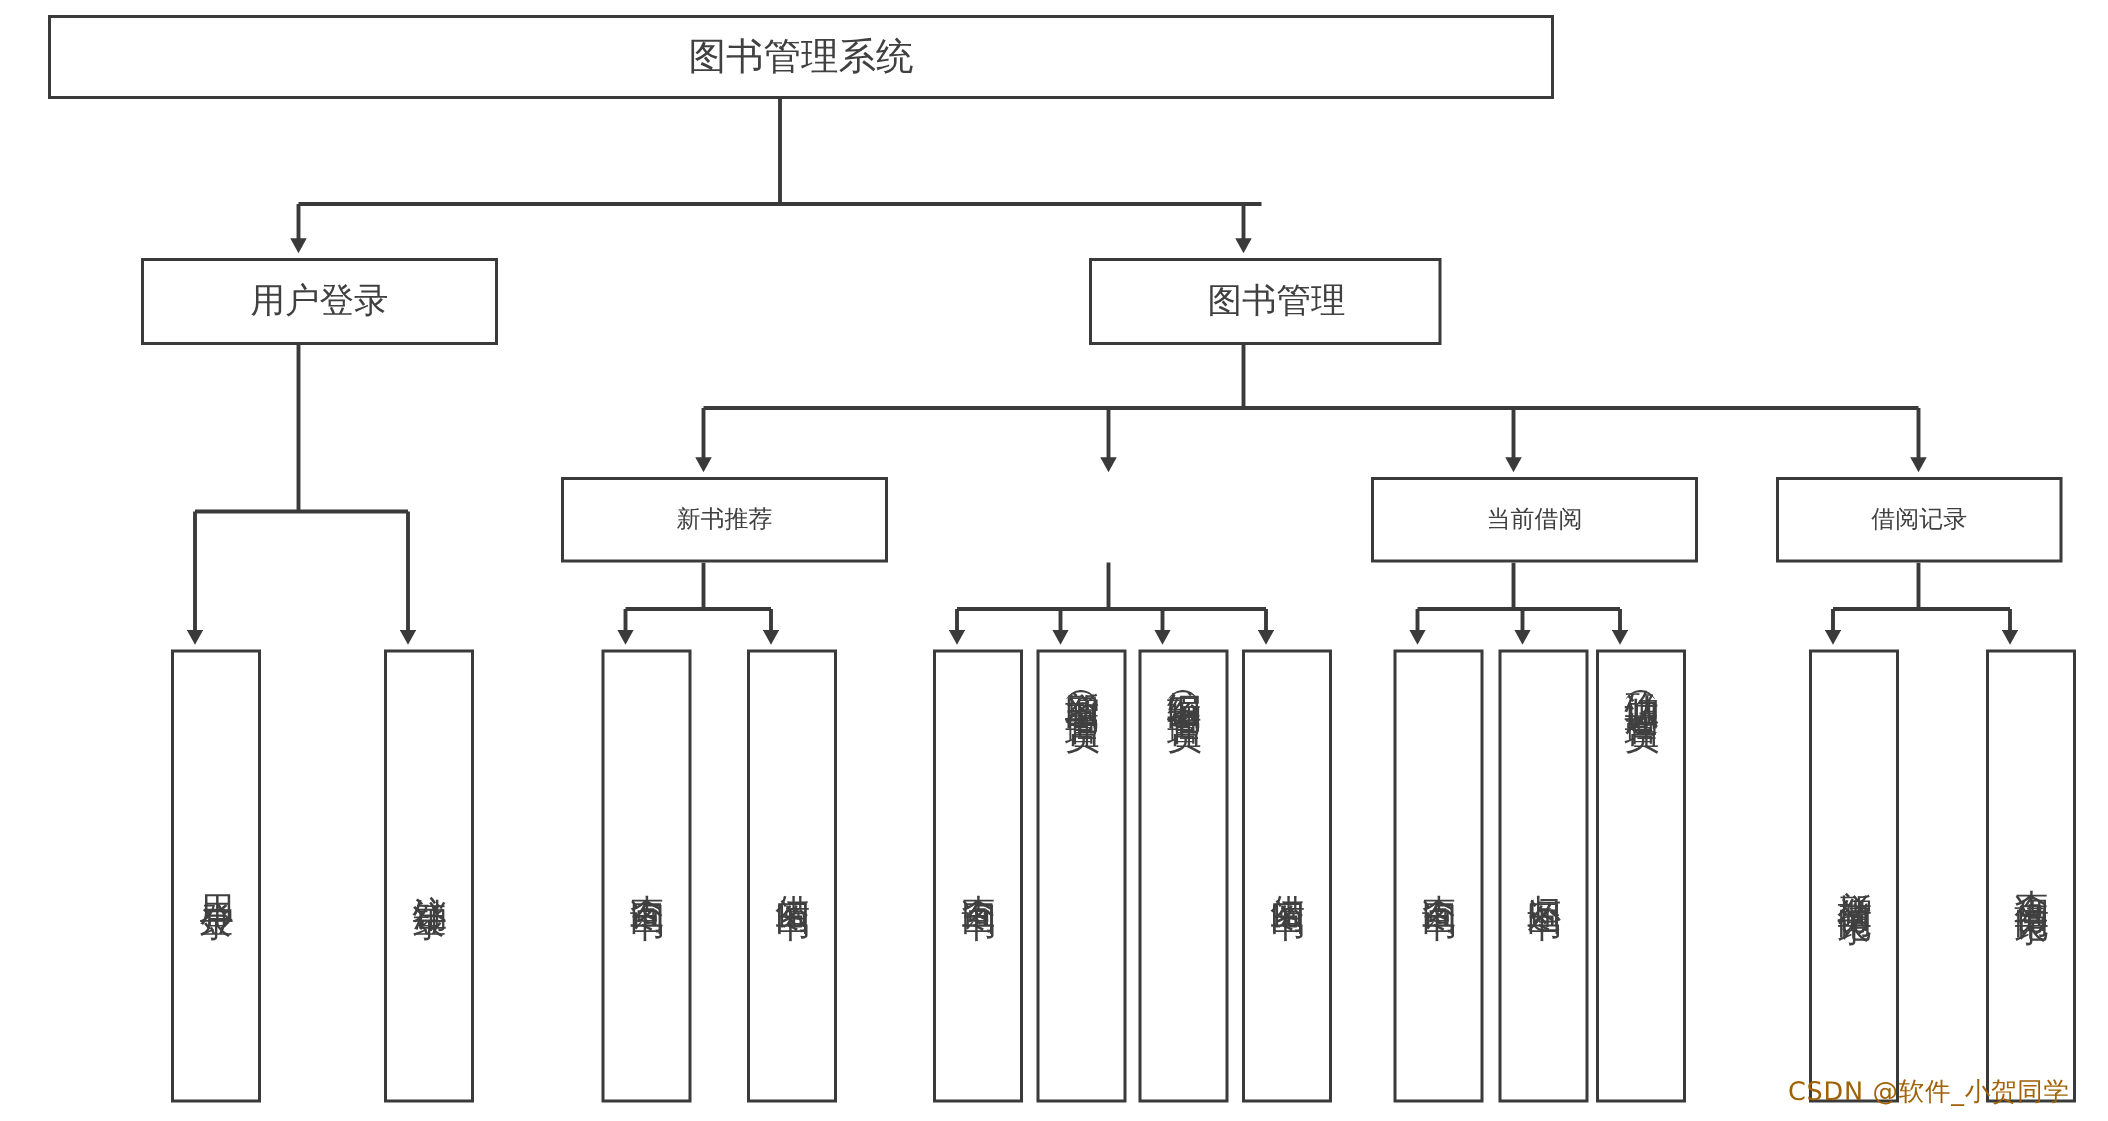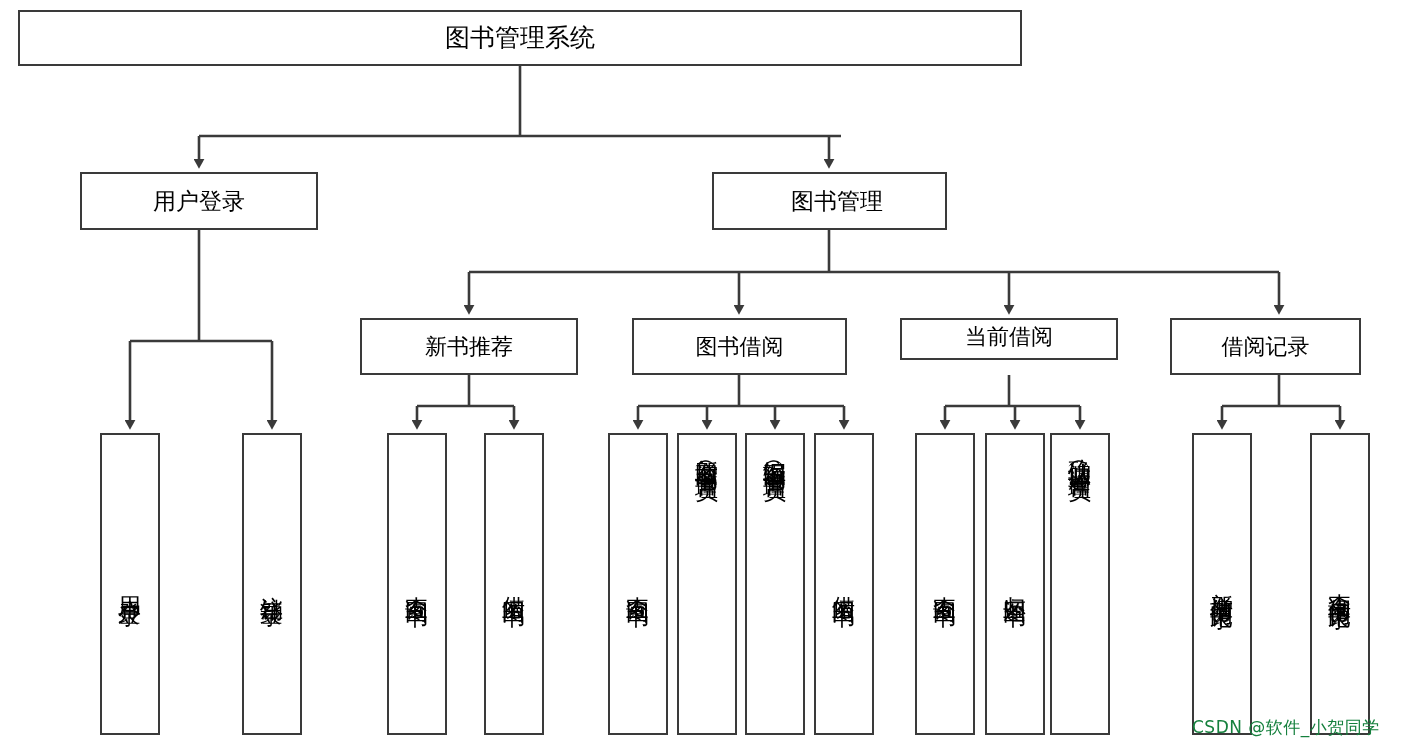--- a/index.html
+++ b/index.html
@@ -23,51 +23,52 @@
     top: 0;
     width: 1405px;
     height: 747px;
     pointer-events: none;
   }
   .node {
     position: absolute;
     box-sizing: border-box;
     border: 2px solid #3a3a3a;
     background: #ffffff;
-    color: #000000;
+    color: #404040;
     display: flex;
     align-items: center;
     justify-content: center;
     text-align: center;
     line-height: 1.05;
+    margin-left: 14px;
   }
   .node.root {
     font-size: 25px;
   }
   .node.level1 {
     font-size: 23px;
   }
   .node.level2 {
-    font-size: 22px;
+    font-size: 16px;
   }
   .node.leaf {
     writing-mode: vertical-rl;
     text-orientation: upright;
     letter-spacing: 3px;
     font-size: 23px;
     padding: 6px 0;
     justify-content: center;
     align-items: center;
   }
   .node.leaf.tall-text {
     justify-content: flex-start;
   }
   .watermark {
     position: absolute;
-    color: #15803d;
+    color: #a16207;
     font-size: 17px;
     letter-spacing: 0.5px;
     white-space: nowrap;
   }
 </style>
 </head>
 <body>
 
 <div id="canvas">
 
@@ -120,22 +121,21 @@
       <path d="M1340,406 L1340,421" marker-end="url(#arrow)"></path>
     </g>
   </svg>
 
   <div class="node root" style="left:18px; top:10px; width:1004px; height:56px;">图书管理系统</div>
 
   <div class="node level1" style="left:80px; top:172px; width:238px; height:58px;">用户登录</div>
   <div class="node level1" style="left:712px; top:172px; width:235px; height:58px;padding-left:15px;">图书管理</div>
 
   <div class="node level2" style="left:360px; top:318px; width:218px; height:57px;">新书推荐</div>
-  <div class="node level2" style="left:632px; top:318px; width:215px; height:57px;">图书借阅</div>
-  <div class="node level2" style="left:900px; top:318px; width:218px; height:42px;font-family:Liberation Mono, monospace;">当前借阅</div>
+  <div class="node level2" style="left:900px; top:318px; width:218px; height:57px;">当前借阅</div>
   <div class="node level2" style="left:1170px; top:318px; width:191px; height:57px;">借阅记录</div>
 
   <div class="node leaf" style="left:100px; top:433px; width:60px; height:302px;">用户登录</div>
   <div class="node leaf" style="left:242px; top:433px; width:60px; height:302px;">注销登录</div>
 
   <div class="node leaf" style="left:387px; top:433px; width:60px; height:302px;">查询图书</div>
   <div class="node leaf" style="left:484px; top:433px; width:60px; height:302px;">借阅图书</div>
 
   <div class="node leaf" style="left:608px; top:433px; width:60px; height:302px;">查询图书</div>
   <div class="node leaf tall-text" style="left:677px; top:433px; width:60px; height:302px;">新增图书（管理员）</div>

